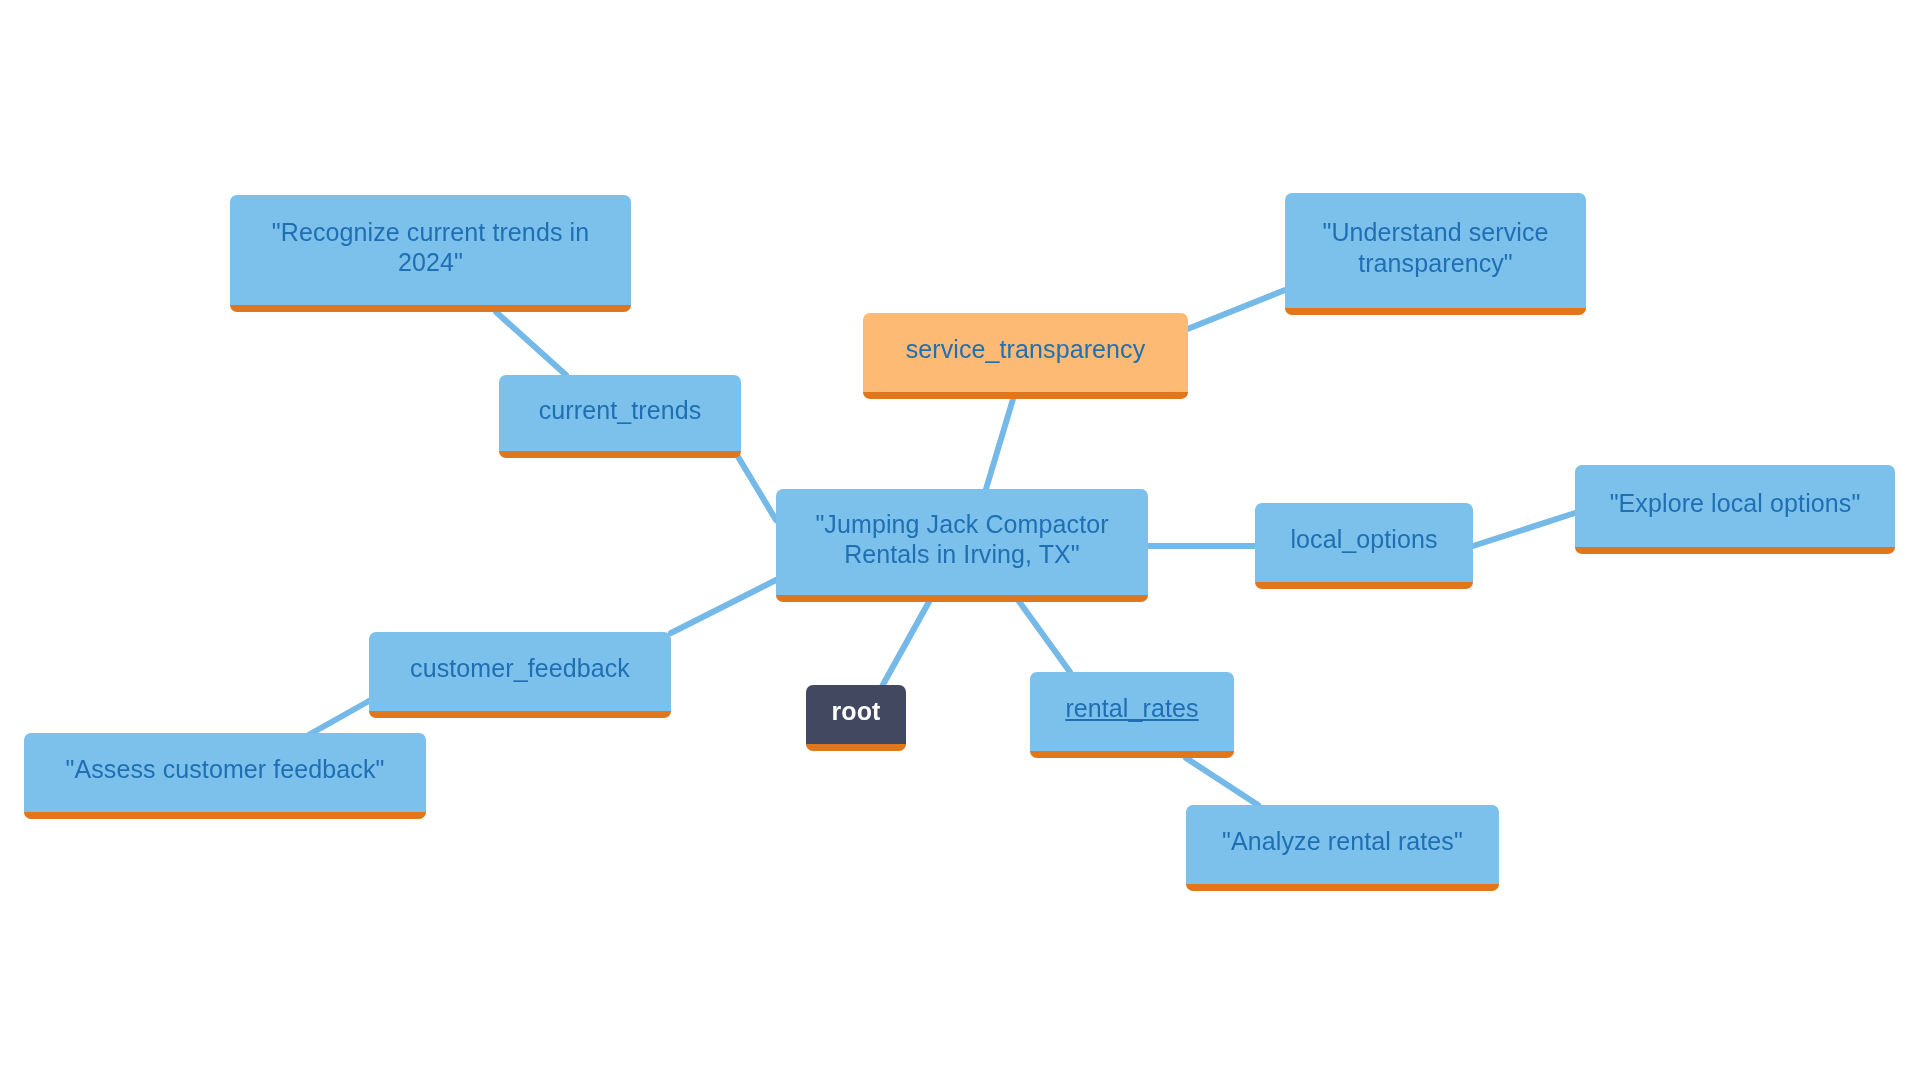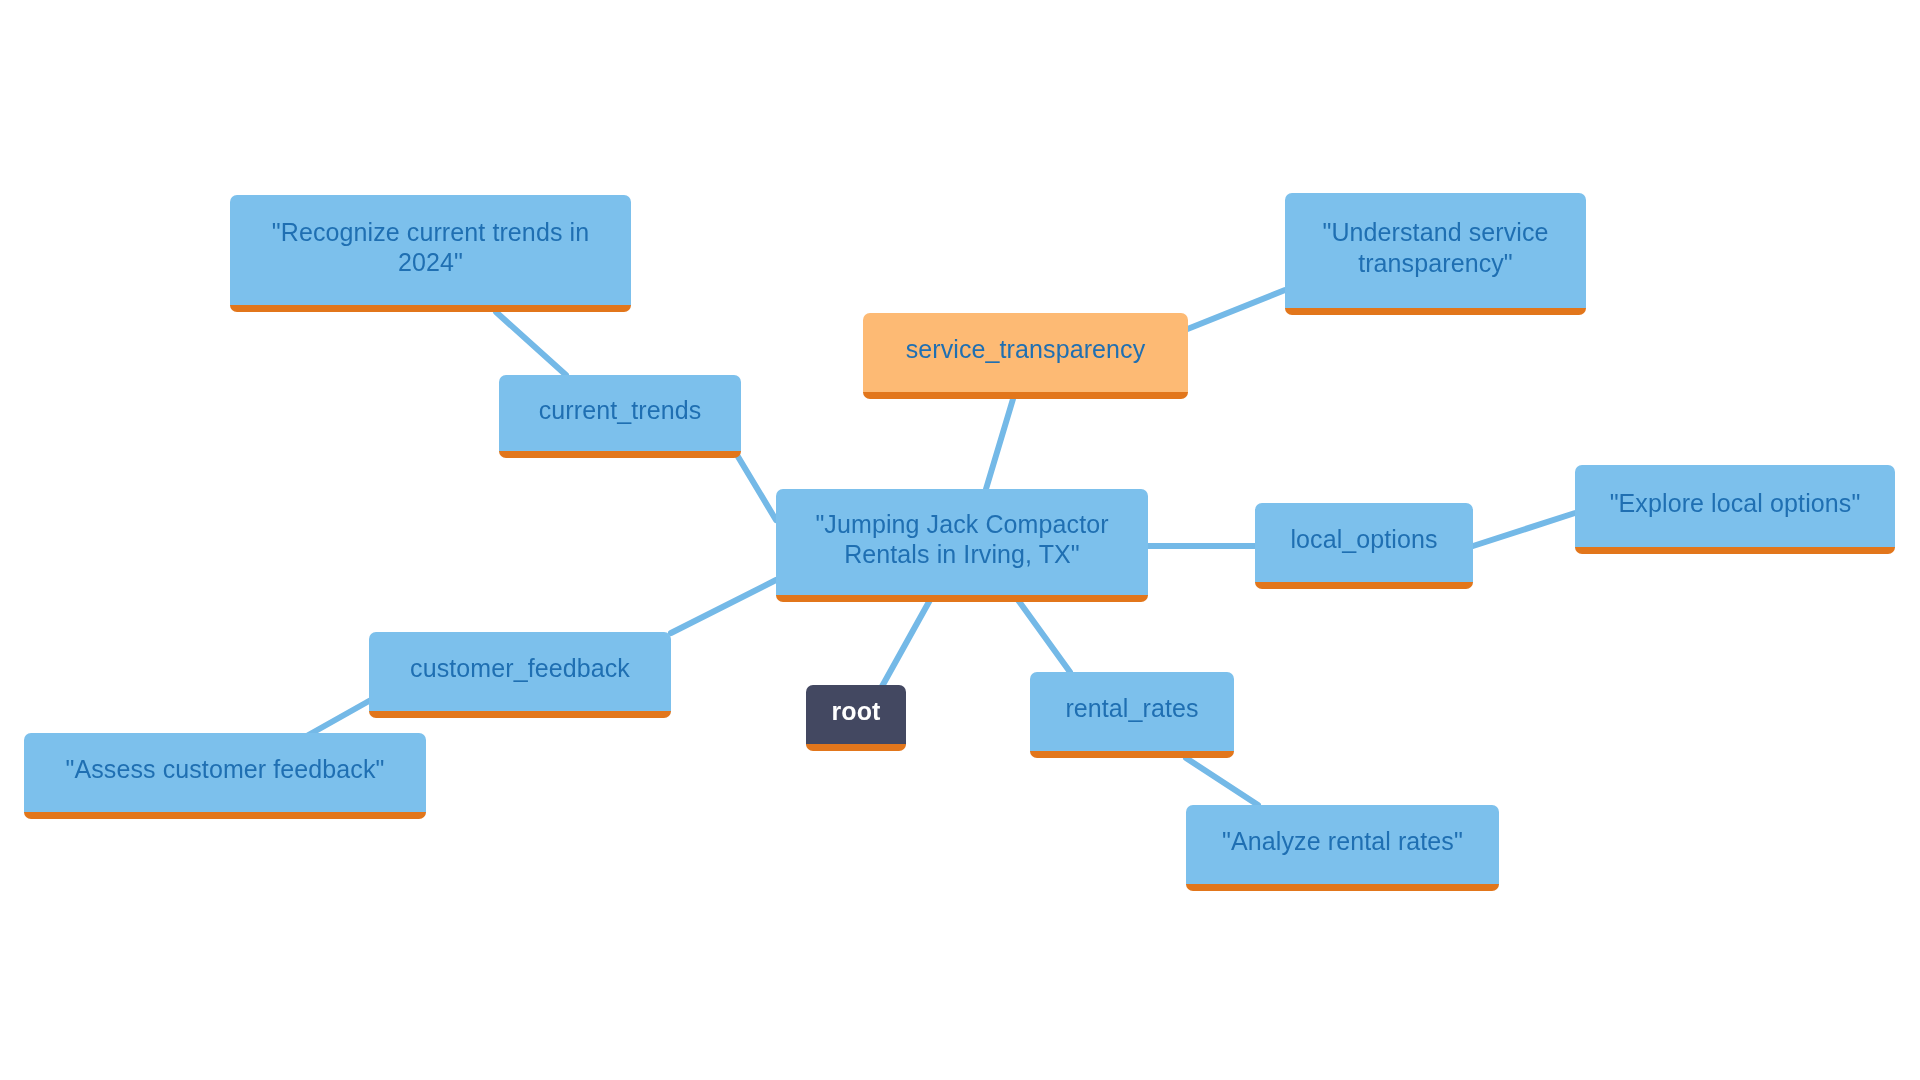--- a/index.html
+++ b/index.html
@@ -77,16 +77,16 @@
       <div class="node" style="left: 499px; top: 375px; width: 242px; height: 83px; background: rgb(124, 192, 236); color: rgb(31, 111, 178); border-bottom-color: rgb(226, 118, 27);"><span>current_trends</span></div>
       <div class="node" style="left: 230px; top: 195px; width: 401px; height: 117px; background: rgb(124, 192, 236); color: rgb(31, 111, 178); border-bottom-color: rgb(226, 118, 27);"><span>"Recognize current trends in
 2024"</span></div>
       <div class="node" style="left: 863px; top: 313px; width: 325px; height: 86px; background: #fdba74; color: rgb(31, 111, 178); border-bottom-color: rgb(226, 118, 27);"><span>service_transparency</span></div>
       <div class="node" style="left: 1285px; top: 193px; width: 301px; height: 122px; background: rgb(124, 192, 236); color: rgb(31, 111, 178); border-bottom-color: rgb(226, 118, 27);"><span>"Understand service
 transparency"</span></div>
       <div class="node" style="left: 1255px; top: 503px; width: 218px; height: 86px; background: rgb(124, 192, 236); color: rgb(31, 111, 178); border-bottom-color: rgb(226, 118, 27);"><span>local_options</span></div>
       <div class="node" style="left: 1575px; top: 465px; width: 320px; height: 89px; background: rgb(124, 192, 236); color: rgb(31, 111, 178); border-bottom-color: rgb(226, 118, 27);"><span>"Explore local options"</span></div>
       <div class="node" style="left: 369px; top: 615px; width: 302px; height: 86px; background: rgb(124, 192, 236); color: rgb(31, 111, 178); border-bottom-color: rgb(226, 118, 27); margin-top: 17px;"><span>customer_feedback</span></div>
       <div class="node" style="left: 24px; top: 733px; width: 402px; height: 86px; background: rgb(124, 192, 236); color: rgb(31, 111, 178); border-bottom-color: rgb(226, 118, 27);"><span>"Assess customer feedback"</span></div>
-      <div class="node" style="left: 1030px; top: 672px; width: 204px; height: 86px; background: rgb(124, 192, 236); color: rgb(31, 111, 178); border-bottom-color: rgb(226, 118, 27);"><span>rental_rates</span></div>
+      <div class="node" style="left: 1030px; top: 672px; width: 204px; height: 86px; background: rgb(124, 192, 236); color: rgb(31, 111, 178); border-bottom-color: rgb(226, 118, 27); text-decoration: underline;"><span>rental_rates</span></div>
       <div class="node" style="left: 1186px; top: 805px; width: 313px; height: 86px; background: rgb(124, 192, 236); color: rgb(31, 111, 178); border-bottom-color: rgb(226, 118, 27);"><span>"Analyze rental rates"</span></div>
     </div>
 </div>
 
 </body></html>

